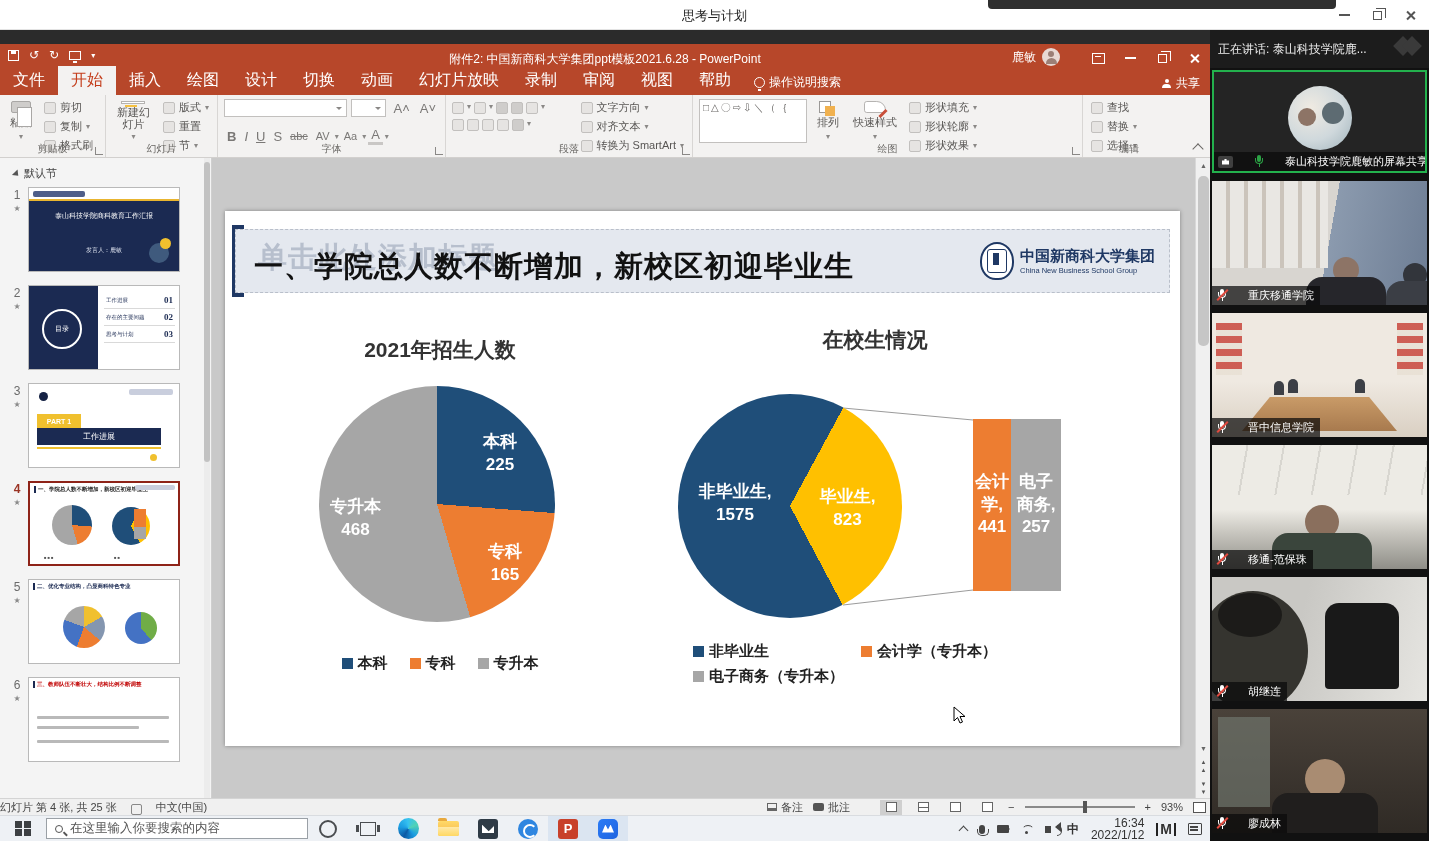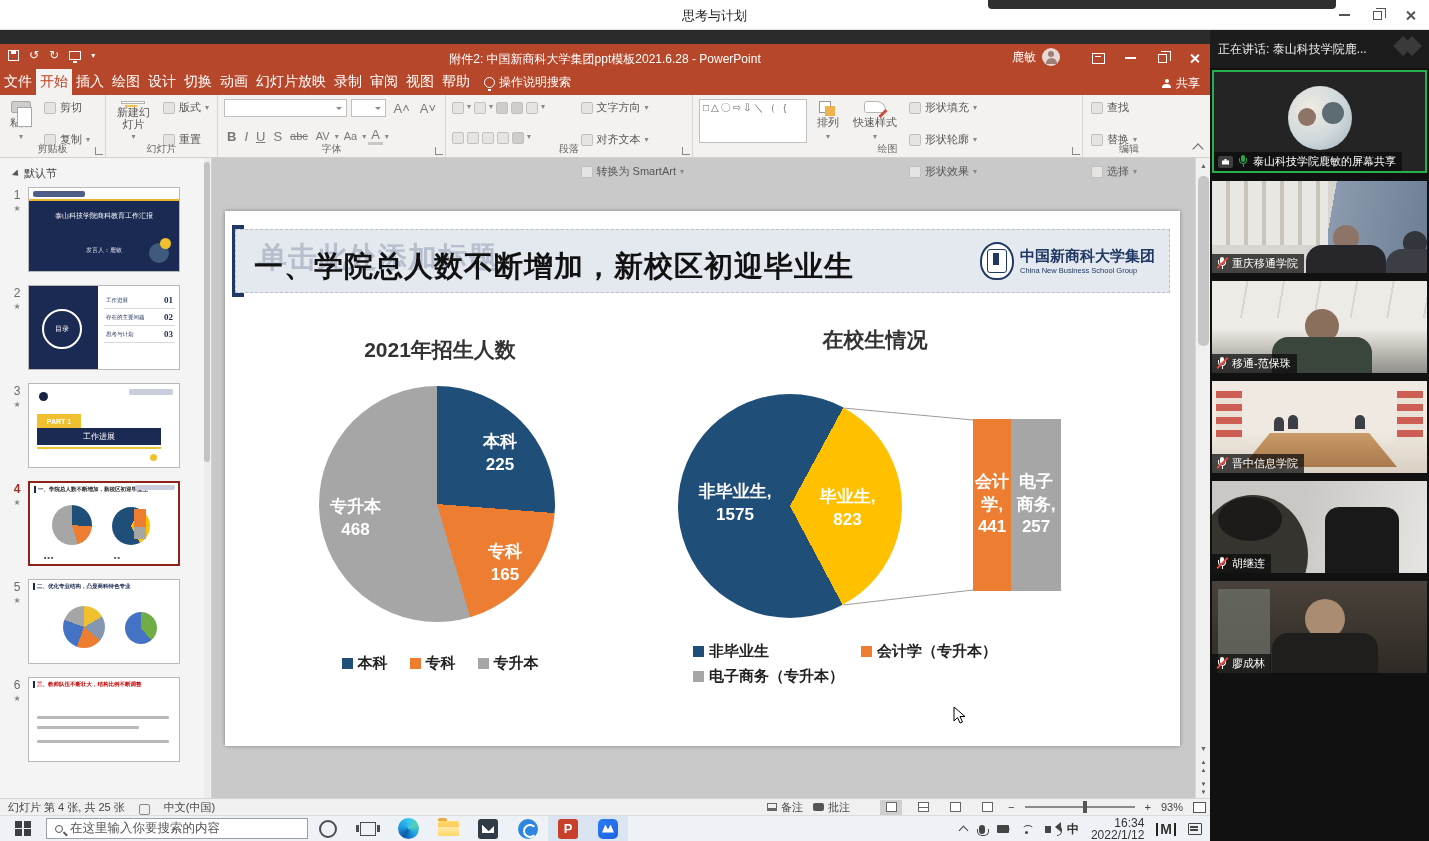--- a/index.html
+++ b/index.html
@@ -39,37 +39,37 @@
   .ppt-ctl{position:absolute;right:0;top:0;display:flex}
   .ppt-ctl .wb{width:32px;height:28px;display:flex;align-items:center;justify-content:center}
   .ppt-ctl .ic-min{background:#fff}
   .ppt-ctl .ic-restore,.ppt-ctl .ic-restore:before{border-color:#fff}
   .ppt-ctl .ic-x:before,.ppt-ctl .ic-x:after{background:#fff}
   .ribbonbox{width:13px;height:11px;border:1.5px solid #fff;position:relative}
   .ribbonbox:after{content:"";position:absolute;left:2px;top:2px;width:6px;height:1.5px;background:#fff}
 
   
   .tabrow{height:23px;background:#B7472A;display:flex;align-items:flex-end;color:#fff;position:relative}
-  .tab{padding:4px 4px;font-size:14px;cursor:pointer}
+  .tab{padding:4px 13px;font-size:16px;cursor:pointer}
   .tab.active{background:#f3f2f1;color:#C43E1C}
   .bulb{width:11px;height:11px;border:1.5px solid #fff;border-radius:50%;position:relative;margin-right:4px}
   .bulb:after{content:"";position:absolute;left:3px;top:11px;width:3px;height:2px;background:#fff}
   .tellme{display:flex;align-items:center;padding:4px 10px}
   .share-btn{position:absolute;right:10px;bottom:3px;display:flex;gap:5px;align-items:center;font-size:12px;cursor:pointer}
   .person-ico{width:9px;height:9px;position:relative}
   .person-ico:before{content:"";position:absolute;left:2.5px;top:0;width:4px;height:4px;border-radius:50%;background:#fff}
   .person-ico:after{content:"";position:absolute;left:0;top:4.5px;width:9px;height:4.5px;border-radius:5px 5px 0 0;background:#fff}
 
   
   .ribbon{height:63px;background:#f3f2f1;border-bottom:1px solid #d2d0ce;display:flex;position:relative}
   .rgroup{position:relative;border-right:1px solid #d8d6d4;padding:4px 6px 14px;display:flex;gap:6px}
   .glabel{position:absolute;bottom:1px;left:0;right:0;text-align:center;font-size:10px;color:#696764}
   .launcher{position:absolute;right:2px;bottom:2px;width:8px;height:8px;border-left:1px solid #8a8886;border-bottom:1px solid #8a8886;cursor:pointer}
   .bigbtn{display:flex;flex-direction:column;align-items:center;justify-content:flex-start;font-size:11px;color:#585654;padding:2px 4px;gap:2px;cursor:pointer}
-  .smcol{display:flex;flex-direction:column;justify-content:flex-start;gap:15px}
+  .smcol{display:flex;flex-direction:column;justify-content:flex-start;gap:2px}
   .sbtn{display:flex;align-items:center;gap:4px;font-size:11px;color:#585654;padding:1px 2px;cursor:pointer;white-space:nowrap}
   .mi{width:12px;height:12px;display:inline-block;background:#e6e4e2;border:1px solid #c2c0be;border-radius:2px;flex:none}
   .mi.dark{background:#cfcdcb}
   .clip-ico{width:20px;height:26px;background:#cfcdcb;border:1px solid #a9a7a5;border-radius:2px;position:relative}
   .clip-ico:after{content:"";position:absolute;left:5px;top:5px;width:13px;height:18px;background:#fff;border:1px solid #a9a7a5}
   .newslide-ico{width:24px;height:20px;background:#fff;border:1px solid #b5b3b1;position:relative}
   .newslide-ico:before{content:"";position:absolute;left:3px;top:3px;width:12px;height:2px;background:#f5c142}
   .dd{font-size:8px;color:#8a8886}
   .combo{width:130px;height:18px;background:#fff;border:1px solid #c2c0be;position:relative}
   .combo.sm{width:38px}
@@ -158,21 +158,21 @@
   .legend{position:absolute;display:flex;gap:22px;font-size:15px;font-weight:bold;color:#222}
   .li{display:flex;align-items:center;gap:5px;white-space:nowrap}
   .sw{width:11px;height:11px;display:inline-block;flex:none}
   .stackbar{position:absolute;display:flex;flex-direction:row}
   .stackbar .seg{display:flex;align-items:center;justify-content:center}
   .connector{position:absolute;left:0;top:0;pointer-events:none}
   .cursor-arrow{position:absolute;pointer-events:none}
 
   
   .statusbar{height:17px;background:#f0f0f0;border-top:1px solid #d4d4d4;position:relative;font-size:11px;color:#444;display:flex;align-items:center}
-  .statusbar .left{display:flex;gap:14px;align-items:flex-end;padding-left:8px}
+  .statusbar .left{display:flex;gap:14px;align-items:flex-end;padding-left:0}
   .stico{width:11px;height:11px;border:1px solid #888;border-radius:2px}
   .statusbar .right{position:absolute;right:4px;display:flex;gap:10px;align-items:center}
   .noteico{width:10px;height:8px;border:1px solid #666;border-bottom-width:3px}
   .cmtico{width:11px;height:8px;background:#555;border-radius:2px;position:relative}
   .cmtico:after{content:"";position:absolute;left:2px;bottom:-3px;border:3px solid transparent;border-top-color:#555}
   .viewbtn{width:22px;height:15px;display:flex;align-items:center;justify-content:center;cursor:pointer}
   .viewbtn.active{background:#cfcfcf}
   .vb{width:11px;height:10px;border:1px solid #666;background:#fff}
   .vb.grid{background:linear-gradient(#666 1px,transparent 1px) 0 4px/100% 5px #fff}
   .zoomtrack{width:110px;height:2px;background:#8a8a8a;position:relative}
@@ -222,23 +222,23 @@
   .mlogo{font-size:14px;font-weight:bold;border-left:2px solid #222;border-right:2px solid #222;padding:0 2px;line-height:13px}
   .action{width:14px;height:12px;border:1.5px solid #444;border-radius:1px;position:relative}
   .action:after{content:"";position:absolute;left:1px;top:2px;width:8px;height:1.5px;background:#444;box-shadow:0 3px 0 #444}
 
   
   .panel{position:absolute;right:0;top:30px;width:219px;height:811px;background:#111;color:#fff}
   .speakhdr{height:38px;display:flex;align-items:center;padding:0 8px;font-size:12px;color:#eee;position:relative;background:#1c1c1c}
   .speakhdr .wm{position:absolute;right:10px;top:9px;display:flex}
   .speakhdr .wm i{width:14px;height:14px;background:#3a3a3a;transform:rotate(45deg);margin-left:-5px}
   .tilecol{display:flex;flex-direction:column;gap:8px;padding:2px 2px}
-  .tile{position:relative;height:92px;background:#242424;overflow:hidden;cursor:pointer}
+  .tile{position:relative;height:124px;background:#242424;overflow:hidden;cursor:pointer}
   .tile.speaker{height:103px;border:2px solid #23b14d}
-  .namebar{position:absolute;left:0;bottom:0;display:flex;align-items:center;gap:4px;background:rgba(10,10,10,.72);padding:2px 6px 2px 4px;font-size:11px;color:#fff;max-width:100%;white-space:nowrap}
+  .namebar{position:absolute;left:0;bottom:0;display:flex;align-items:center;gap:20px;background:rgba(10,10,10,.72);padding:2px 6px 2px 4px;font-size:11px;color:#fff;max-width:100%;white-space:nowrap}
   .micw{position:relative;width:12px;height:13px;flex:none}
   .micw .cap{position:absolute;left:4px;top:0;width:4px;height:7px;border-radius:2px;background:#fff}
   .micw .base{position:absolute;left:2px;top:3px;width:8px;height:6px;border:1.2px solid #fff;border-top:none;border-radius:0 0 5px 5px}
   .micw .stem{position:absolute;left:5.5px;top:9px;width:1.2px;height:3px;background:#fff}
   .micw.green .cap{background:#2BA245}.micw.green .base{border-color:#2BA245}.micw.green .stem{background:#2BA245}
   .micw.muted:after{content:"";position:absolute;left:-1px;top:5px;width:15px;height:2px;background:#e04a3f;transform:rotate(-45deg)}
   .shareico{width:15px;height:12px;background:#3f3f3f;border-radius:2px;position:relative;flex:none}
   .shareico:after{content:"";position:absolute;left:4px;top:3px;width:7px;height:6px;background:#fff;clip-path:polygon(0 100%,100% 100%,100% 35%,65% 35%,65% 0,35% 0,35% 35%,0 35%)}
   .bigavatar{position:absolute;left:50%;top:14px;transform:translateX(-50%);width:64px;height:64px;border-radius:50%;background:radial-gradient(circle at 35% 35%,#f0ebe2,#cfd8dc 55%,#9fb2ba);overflow:hidden}
   .bigavatar:before{content:"";position:absolute;left:10px;top:22px;width:18px;height:18px;border-radius:50%;background:#8d7466}
@@ -842,53 +842,53 @@
       <div class="namebar">
         <span class="micw muted">
             <span class="cap"></span>
             <span class="base"></span>
             <span class="stem"></span>
           </span>
         <span>重庆移通学院</span>
       </div>
     </div>
 
-    <div class="tile sc-fb">
-      <div class="ceil"></div>
-      <div class="person" style="left:58px;bottom:0;width:104px">
-        <div class="head" style="width:34px;height:34px;background:#8a6f5d"></div>
-        <div class="torso" style="width:100px;height:36px;background:#3a453c"></div>
-      </div>
-      <div class="namebar">
-        <span class="micw muted">
-            <span class="cap"></span>
-            <span class="base"></span>
-            <span class="stem"></span>
-          </span>
-        <span>移通-范保珠</span>
-      </div>
-    </div>
-
     <div class="tile sc-jz">
       <div class="post" style="left:4px"></div>
       <div class="post" style="right:4px"></div>
       <div class="table"></div>
       <div class="pp" style="left:62px;bottom:42px"></div>
       <div class="pp" style="left:76px;bottom:44px"></div>
       <div class="pp" style="right:62px;bottom:44px"></div>
       <div class="namebar">
         <span class="micw muted">
             <span class="cap"></span>
             <span class="base"></span>
             <span class="stem"></span>
           </span>
         <span>晋中信息学院</span>
       </div>
     </div>
 
+    <div class="tile sc-fb">
+      <div class="ceil"></div>
+      <div class="person" style="left:58px;bottom:0;width:104px">
+        <div class="head" style="width:34px;height:34px;background:#8a6f5d"></div>
+        <div class="torso" style="width:100px;height:36px;background:#3a453c"></div>
+      </div>
+      <div class="namebar">
+        <span class="micw muted">
+            <span class="cap"></span>
+            <span class="base"></span>
+            <span class="stem"></span>
+          </span>
+        <span>移通-范保珠</span>
+      </div>
+    </div>
+
     <div class="tile sc-hu">
       <div class="chair"></div>
       <div class="man"></div>
       <div class="hair"></div>
       <div class="namebar">
         <span class="micw muted">
             <span class="cap"></span>
             <span class="base"></span>
             <span class="stem"></span>
           </span>

